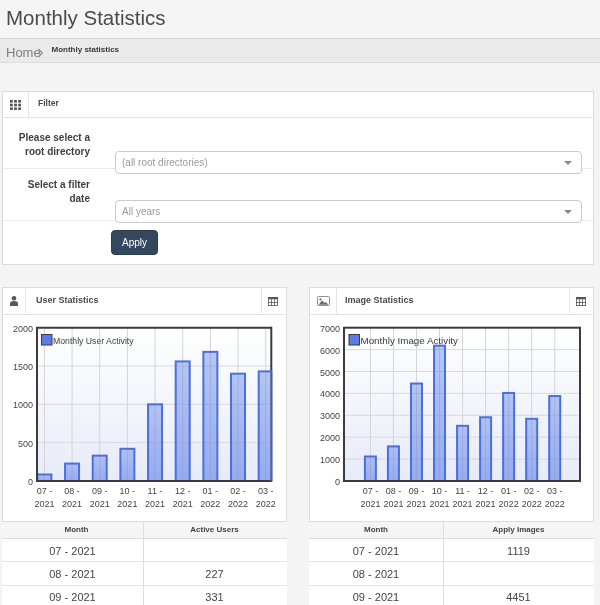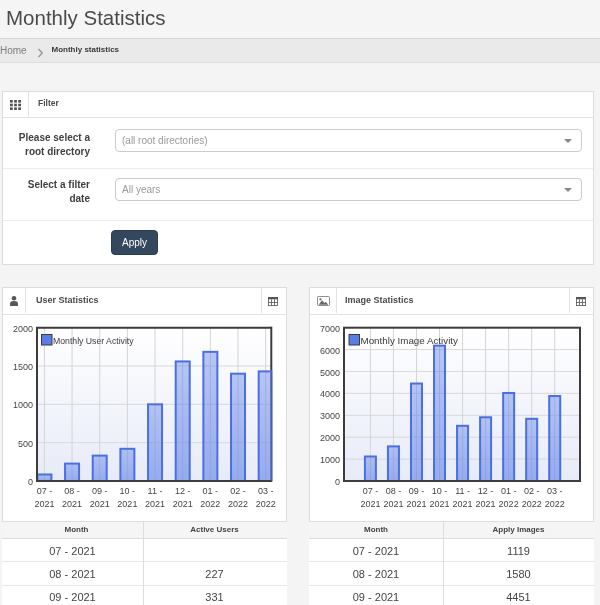--- a/index.html
+++ b/index.html
@@ -4,35 +4,35 @@
 <style>
   html,body{margin:0;padding:0;}
   body{width:600px;height:605px;overflow:hidden;font-family:"Liberation Sans",sans-serif;background:#f4f4f4;}
   #page{position:relative;width:600px;height:605px;}
   .abs{position:absolute;}
   
   #titlebar{left:0;top:0;width:600px;height:38px;background:#f5f5f5;}
   #title{left:6px;top:6px;font-size:20.5px;color:#4a4a4a;}
   
   #crumb{left:0;top:38px;width:600px;height:25px;background:#eaeaea;border-top:1px solid #d6d6d6;border-bottom:1px solid #dcdcdc;box-sizing:border-box;}
-  #crumb .home{position:absolute;left:0;top:6px;font-size:10px;color:#7e7e7e;}
+  #crumb .home{position:absolute;left:6px;top:6px;font-size:13px;color:#7e7e7e;}
   #crumb .chev{position:absolute;left:36.5px;top:4.5px;}
   #crumb .cur{position:absolute;left:51.5px;top:6px;font-size:8px;font-weight:bold;color:#3a3a3a;}
   
   #fpanel{left:2px;top:91px;width:592px;height:174px;background:#fff;border:1px solid #dcdcdc;box-sizing:border-box;}
   .line{background:#ececec;}
   #fhead-b{left:3px;top:117px;width:590px;height:1px;background:#e3e3e3;}
   #fico-v{left:28px;top:92px;width:1px;height:25px;background:#e3e3e3;}
   #row1-b{left:3px;top:168px;width:590px;height:1px;}
   #row2-b{left:3px;top:220px;width:590px;height:1px;}
   #ftitle{left:38px;top:97.5px;font-size:8.5px;font-weight:bold;color:#4a4a4a;}
   .flabel{width:90px;text-align:right;font-size:10px;font-weight:bold;color:#3f3f3f;line-height:14px;}
   #flabel1{left:0;top:131px;}
   #flabel2{left:0;top:178px;}
-  .fselect{left:115px;width:467px;height:23px;border:1px solid #cbcbcb;border-radius:4px;background:#fff;box-sizing:border-box;font-size:10px;color:#9a9a9a;line-height:21px;padding-left:6px;}
+  .fselect{left:115px;width:467px;height:23px;border:1px solid #cbcbcb;border-radius:4px;background:#fff;box-sizing:border-box;font-size:10px;color:#9a9a9a;line-height:21px;padding-left:6px;margin-top:22px;}
   #fselect1{top:129px;}
   #fselect2{top:178px;}
   .caret{position:absolute;right:9px;top:9px;width:0;height:0;border-left:4px solid transparent;border-right:4px solid transparent;border-top:4px solid #888;}
   #applybtn{left:111px;top:230px;width:47px;height:25px;background:#33475e;border:1px solid #2b3c4f;border-radius:4px;box-sizing:border-box;color:#fff;font-size:10px;text-align:center;line-height:23px;}
   
   .spanel{top:287px;width:285px;background:#fff;border:1px solid #dcdcdc;box-sizing:border-box;height:330px;}
   #lpanel{left:2px;}
   #rpanel{left:309px;width:285px;}
   .phead-b{top:313.5px;height:1px;background:#e3e3e3;}
   .ptitle{top:295px;font-size:9px;font-weight:bold;color:#4a4a4a;}
@@ -271,21 +271,20 @@
     <div class="thead">
       <div style="left:0;width:134px;">Month</div>
         <div style="left:135px;width:149px;">Apply Images</div>
     </div>
     <div class="trow">
         <div style="left:0;width:134px;">07 - 2021</div>
         <div style="left:135px;width:149px;">1119</div>
       </div>
     <div class="trow">
         <div style="left:0;width:134px;">08 - 2021</div>
-        <div style="left:135px;width:149px;">1580</div>
       </div>
     <div class="trow">
         <div style="left:0;width:134px;">09 - 2021</div>
         <div style="left:135px;width:149px;">4451</div>
       </div>
     <div class="tdiv" style="left:134px;height:100px;"></div>
   </div>
 </div>
 
 </body></html>

